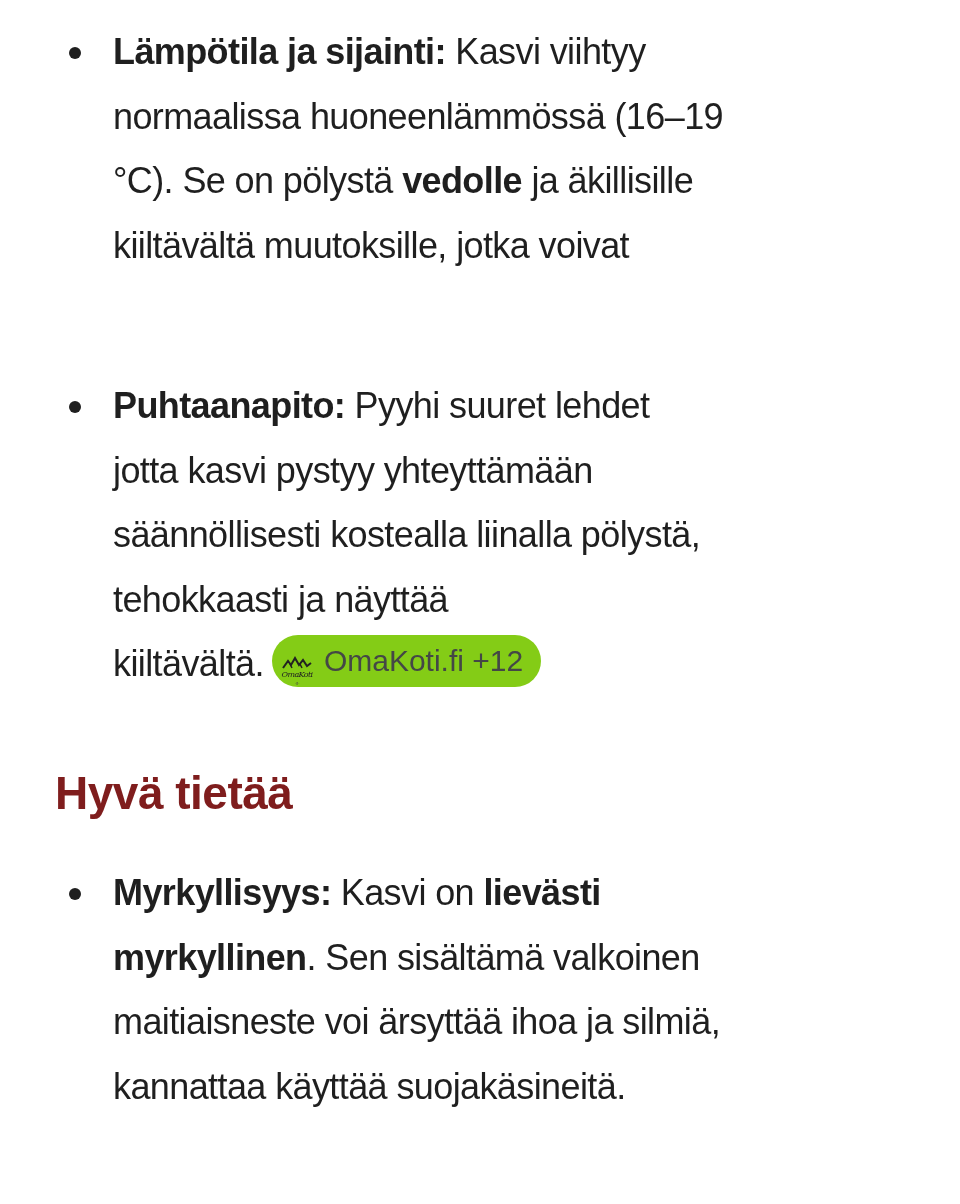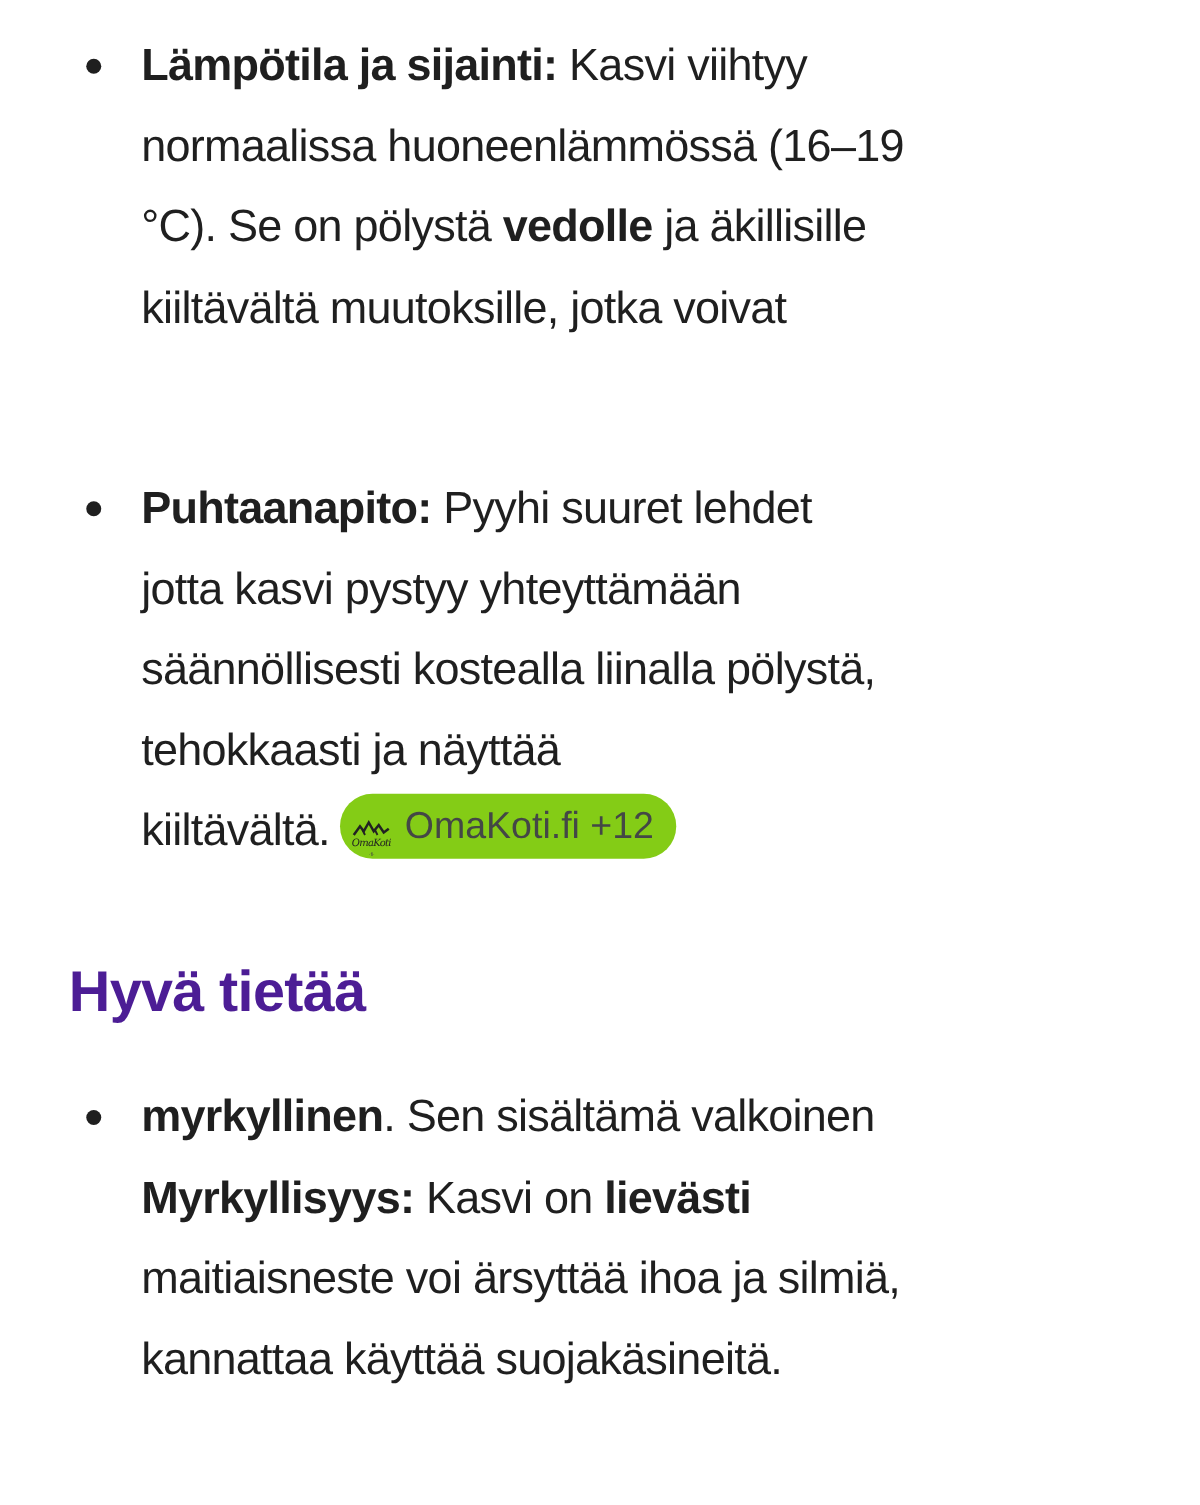--- a/index.html
+++ b/index.html
@@ -47,21 +47,21 @@
   .list-3 { top: 861px; }
   .heading {
     position: absolute;
     left: 55px;
     top: 760px;
     margin: 0;
     font-size: 46px;
     font-weight: bold;
     letter-spacing: -0.5px;
     line-height: 66px;
-    color: #4c1d95;
+    color: #7f1d1d;
   }
   .chip {
     display: inline-flex;
     align-items: center;
     height: 52px;
     padding: 0 18px 0 8px;
     border-radius: 26px;
     background: #84cc16;
     vertical-align: middle;
     margin-left: 8px;
@@ -115,18 +115,18 @@
         <span class="chip-label">OmaKoti.fi +12</span>
       </span></span>
   </li>
 </ul>
 
 <h2 class="heading">Hyvä tietää</h2>
 
 <ul class="list list-3">
   <li class="item">
     <span class="bullet"></span>
+    <span class="line"><span class="bold">Myrkyllisyys:</span><span> Kasvi on </span><span class="bold">lievästi</span></span>
     <span class="line"><span class="bold">myrkyllinen</span><span>. Sen sisältämä valkoinen</span></span>
-    <span class="line"><span class="bold">Myrkyllisyys:</span><span> Kasvi on </span><span class="bold">lievästi</span></span>
     <span class="line"><span>maitiaisneste voi ärsyttää ihoa ja silmiä,</span></span>
     <span class="line"><span>kannattaa käyttää suojakäsineitä.</span></span>
   </li>
 </ul>
 
 </body></html>

